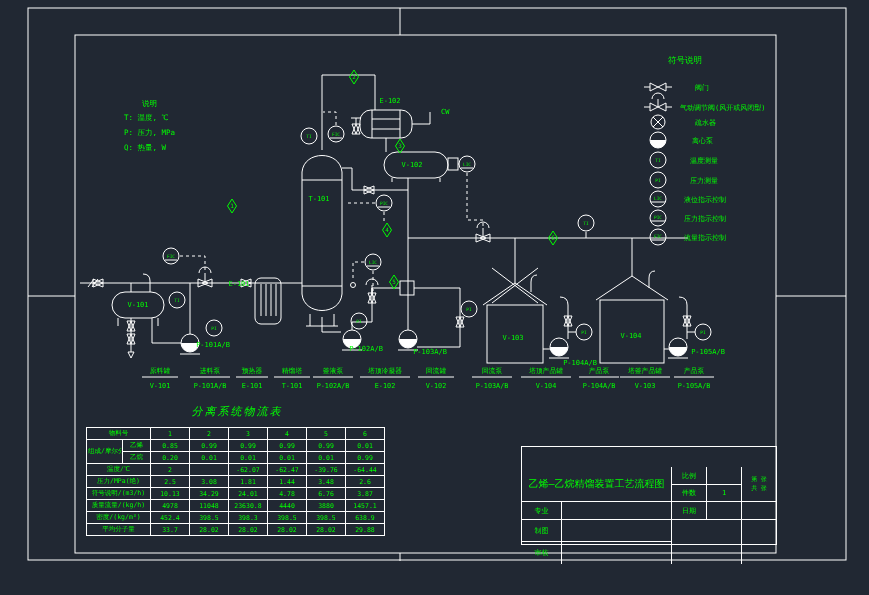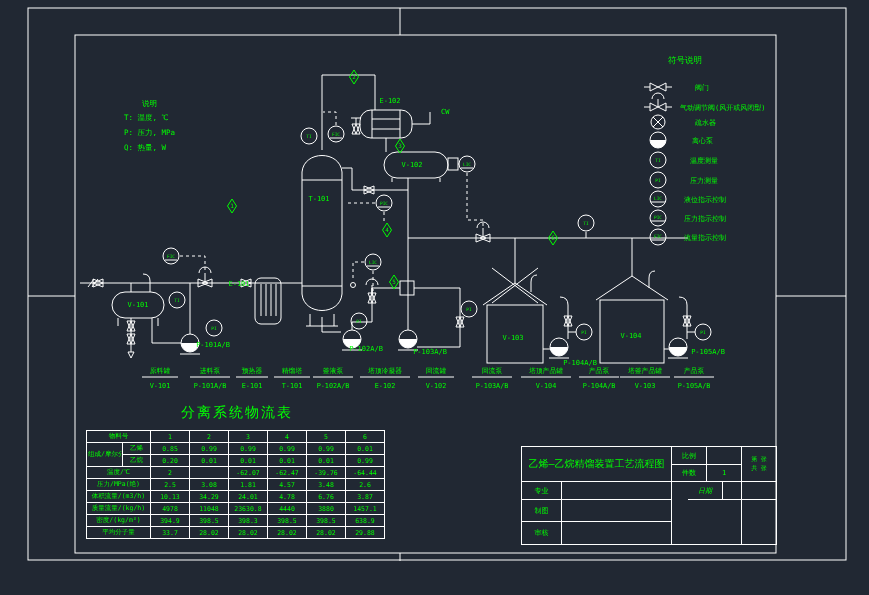--- a/index.html
+++ b/index.html
@@ -5,29 +5,29 @@
   html,body{margin:0;padding:0;background:#212833;}
   .canvas{position:relative;width:869px;height:595px;background:#212833;overflow:hidden;
           font-family:"DejaVu Sans Mono",monospace;}
   .canvas svg{position:absolute;left:0;top:0;}
   svg text{fill:#00ff00;font-family:"DejaVu Sans Mono",monospace;}
   .w{stroke:#ffffff;fill:none;stroke-width:1;}
   .wd{stroke:#ffffff;fill:none;stroke-width:1;stroke-dasharray:3,3;}
   .gd{stroke:#00ff00;fill:none;stroke-width:1;}
   
   .stream-table-wrap{position:absolute;left:86px;top:404px;width:302px;color:#00ff00;}
-  .stream-table-title{width:100%;text-align:center;font-size:14px;margin-bottom:8px;letter-spacing:2px;}
+  .stream-table-title{width:100%;text-align:center;font-size:11px;margin-bottom:8px;letter-spacing:2px;font-style:italic;}
   table.stream{border-collapse:collapse;table-layout:fixed;width:260px;}
   table.stream td{border:1px solid #ffffff;color:#00ff00;font-size:6.5px;text-align:center;
                   padding:0 1px;height:11px;overflow:hidden;white-space:nowrap;}
   
   .title-block{position:absolute;left:521px;top:446px;width:254px;height:97px;
                border:1px solid #ffffff;box-sizing:content-box;color:#00ff00;}
   .tb-cell{position:absolute;box-sizing:border-box;font-size:7px;color:#00ff00;
-           display:flex;align-items:center;justify-content:center;text-align:right;}
+           display:flex;align-items:center;justify-content:center;text-align:right;margin-top:20px;}
   .br{border-right:1px solid #ffffff;} .bb{border-bottom:1px solid #ffffff;}
 </style>
 </head>
 <body>
 
 <div class="canvas">
 
 <svg width="869" height="595" viewBox="0 0 869 595">
 
   <g class="w">
@@ -466,45 +466,45 @@
         <td>-62.07</td>
         <td>-62.47</td>
         <td>-39.76</td>
         <td>-64.44</td>
       </tr>
       <tr>
         <td colspan="2">压力/MPa(绝)</td>
         <td>2.5</td>
         <td>3.08</td>
         <td>1.81</td>
-        <td>4.57</td>
+        <td>1.44</td>
         <td>3.48</td>
         <td>2.6</td>
       </tr>
       <tr>
-        <td colspan="2">体积流量/(m3/h)</td>
+        <td colspan="2">符号说明/(m3/h)</td>
         <td>10.13</td>
         <td>34.29</td>
         <td>24.01</td>
         <td>4.78</td>
         <td>6.76</td>
         <td>3.87</td>
       </tr>
       <tr>
         <td colspan="2">质量流量/(kg/h)</td>
         <td>4978</td>
         <td>11048</td>
         <td>23630.8</td>
         <td>4440</td>
         <td>3880</td>
         <td>1457.1</td>
       </tr>
       <tr>
         <td colspan="2">密度/(kg/m³)</td>
-        <td>394.9</td>
+        <td>452.4</td>
         <td>398.5</td>
         <td>398.3</td>
         <td>398.5</td>
         <td>398.5</td>
         <td>638.9</td>
       </tr>
       <tr>
         <td colspan="2">平均分子量</td>
         <td>33.7</td>
         <td>28.02</td>
@@ -522,21 +522,21 @@
     <div class="tb-cell br bb" style="left:150px;top:0;width:35px;height:18px;">比例</div>
     <div class="tb-cell br bb" style="left:185px;top:0;width:35px;height:18px;"></div>
     <div class="tb-cell br bb" style="left:150px;top:18px;width:35px;height:17px;">件数</div>
     <div class="tb-cell br bb" style="left:185px;top:18px;width:35px;height:17px;">1</div>
     <div class="tb-cell bb" style="left:220px;top:0;width:34px;height:35px;flex-direction:column;font-size:6px;">
       <span>第 张</span>
       <span>共 张</span>
     </div>
     <div class="tb-cell br bb" style="left:0;top:35px;width:40px;height:18px;">专业</div>
     <div class="tb-cell br bb" style="left:40px;top:35px;width:110px;height:18px;"></div>
-    <div class="tb-cell br bb" style="left:166px;top:35px;width:35px;height:18px;font-style:italic;">日期</div>
+    <div class="tb-cell br bb" style="left:150px;top:35px;width:35px;height:18px;">日期</div>
     <div class="tb-cell br bb" style="left:185px;top:35px;width:35px;height:18px;"></div>
     <div class="tb-cell bb" style="left:220px;top:35px;width:34px;height:18px;"></div>
     <div class="tb-cell br bb" style="left:0;top:53px;width:40px;height:22px;">制图</div>
     <div class="tb-cell br bb" style="left:40px;top:53px;width:110px;height:22px;"></div>
     <div class="tb-cell br" style="left:0;top:75px;width:40px;height:22px;font-family:Liberation Serif, serif;">审核</div>
     <div class="tb-cell br" style="left:40px;top:75px;width:110px;height:22px;"></div>
     <div class="tb-cell br" style="left:150px;top:53px;width:70px;height:44px;"></div>
     <div class="tb-cell" style="left:220px;top:53px;width:34px;height:44px;"></div>
   </div>
 

